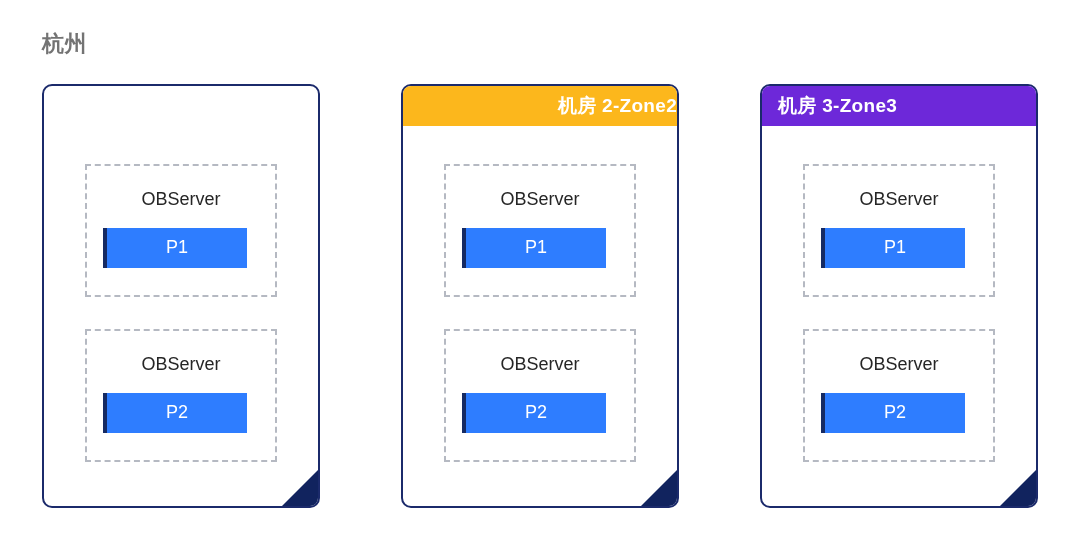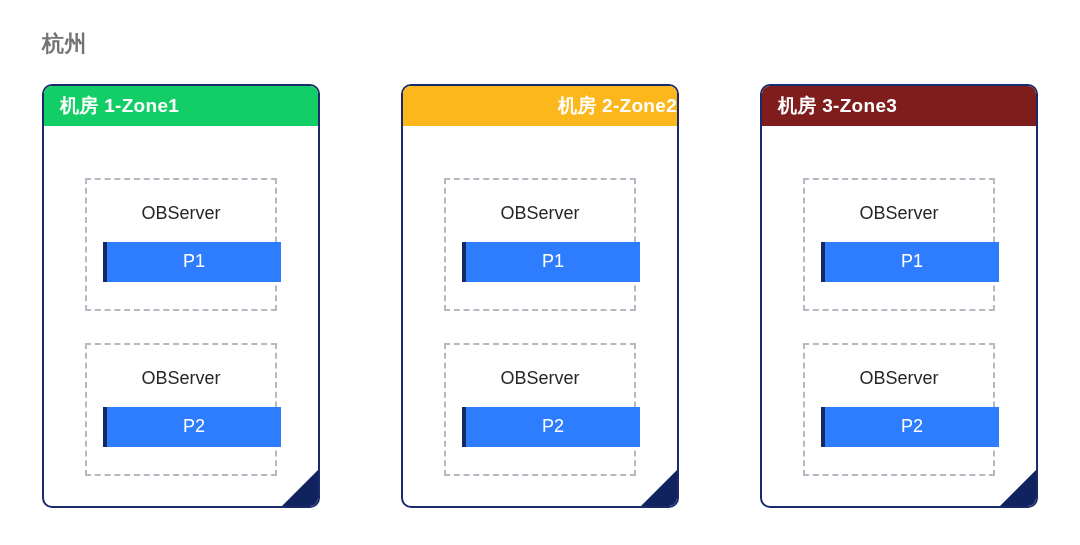--- a/index.html
+++ b/index.html
@@ -56,21 +56,20 @@
     letter-spacing: 0.3px;
     white-space: nowrap;
   }
 
   .zone-body {
     position: absolute;
     left: 0;
     right: 0;
     top: 40px;
     bottom: 0;
-    margin-top: 14px;
   }
 
   .server-box {
     position: absolute;
     left: 41px;
     width: 192px;
     height: 133px;
     box-sizing: border-box;
     border: 2px dashed #b5b9c2;
     background: transparent;
@@ -86,21 +85,21 @@
     text-align: center;
     font-size: 18px;
     color: #262626;
     line-height: 22px;
   }
 
   .partition-chip {
     position: absolute;
     left: 16px;
     top: 62px;
-    width: 178px;
+    width: 144px;
     height: 40px;
     background: #2e7dff;
     border-left: 4px solid #152a63;
     box-sizing: border-box;
     color: #ffffff;
     font-size: 18px;
     line-height: 38px;
     text-align: center;
   }
 
@@ -114,21 +113,20 @@
     clip-path: polygon(100% 0, 100% 100%, 0 100%);
     border-top-left-radius: 7px;
   }
 </style>
 </head>
 <body>
 
 <div id="region-title">杭州</div>
 
 <div class="zone-card card-0">
-  <div class="zone-header" style="background: rgb(19, 206, 102);">机房 1-Zone1</div>
   <div class="zone-body">
     <div class="server-box box-0">
       <div class="server-label">OBServer</div>
       <div class="partition-chip">P1</div>
     </div>
     <div class="server-box box-1">
       <div class="server-label">OBServer</div>
       <div class="partition-chip">P2</div>
     </div>
   </div>
@@ -144,21 +142,21 @@
     </div>
     <div class="server-box box-1">
       <div class="server-label">OBServer</div>
       <div class="partition-chip">P2</div>
     </div>
   </div>
   <div class="corner-fold"></div>
 </div>
 
 <div class="zone-card card-2">
-  <div class="zone-header" style="background: #7f1d1d; padding-left: 16px;">机房 3-Zone3</div>
+  <div class="zone-header" style="background: #6d28d9; padding-left: 16px;">机房 3-Zone3</div>
   <div class="zone-body">
     <div class="server-box box-0">
       <div class="server-label">OBServer</div>
       <div class="partition-chip">P1</div>
     </div>
     <div class="server-box box-1">
       <div class="server-label">OBServer</div>
       <div class="partition-chip">P2</div>
     </div>
   </div>

